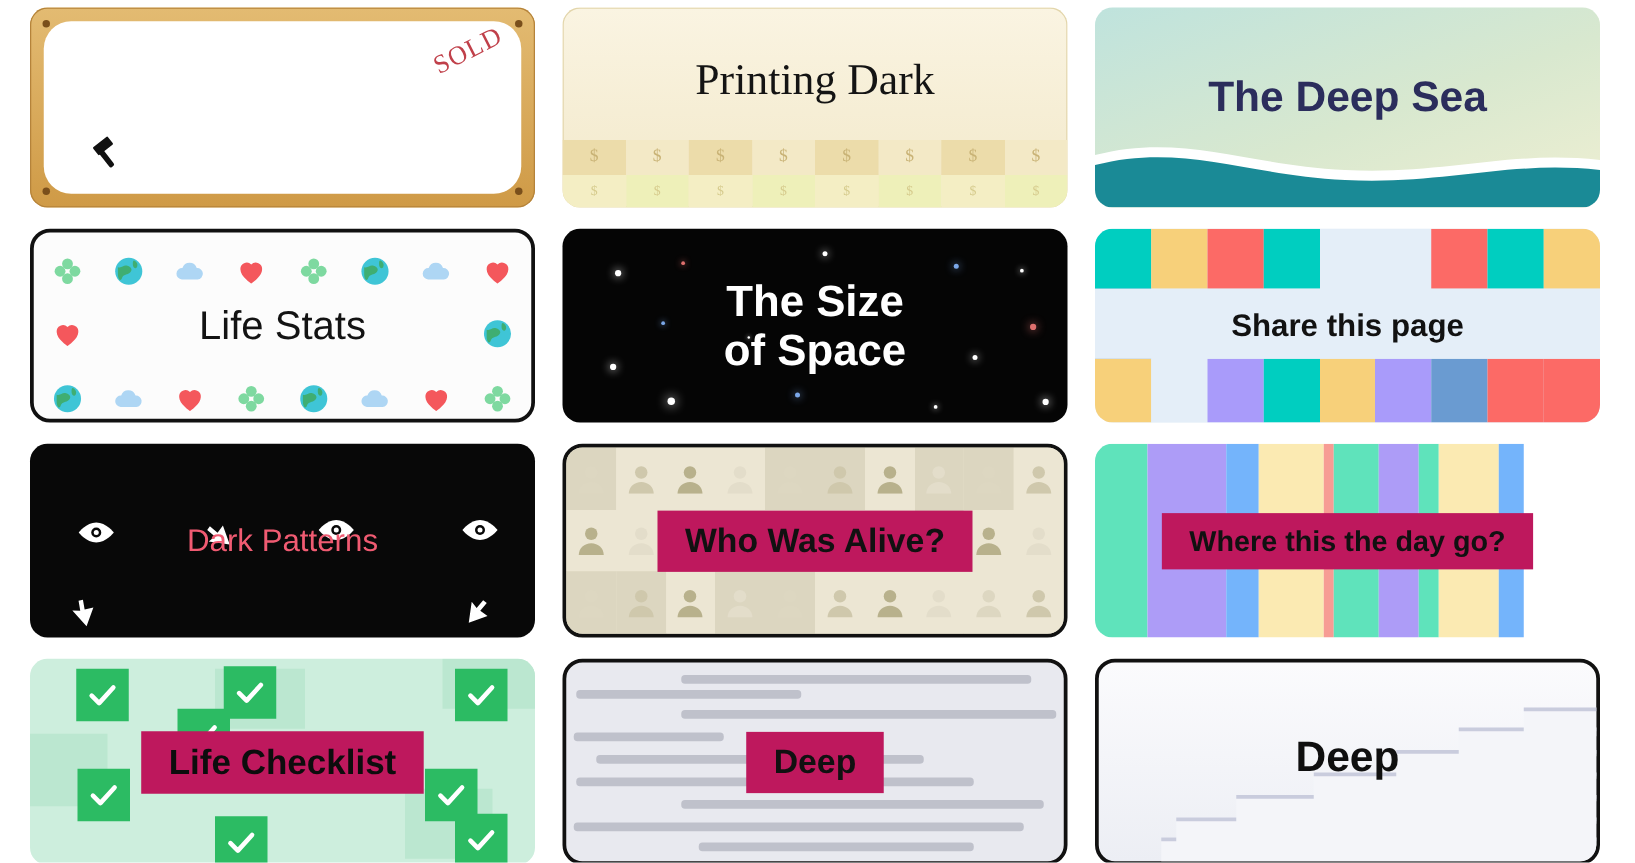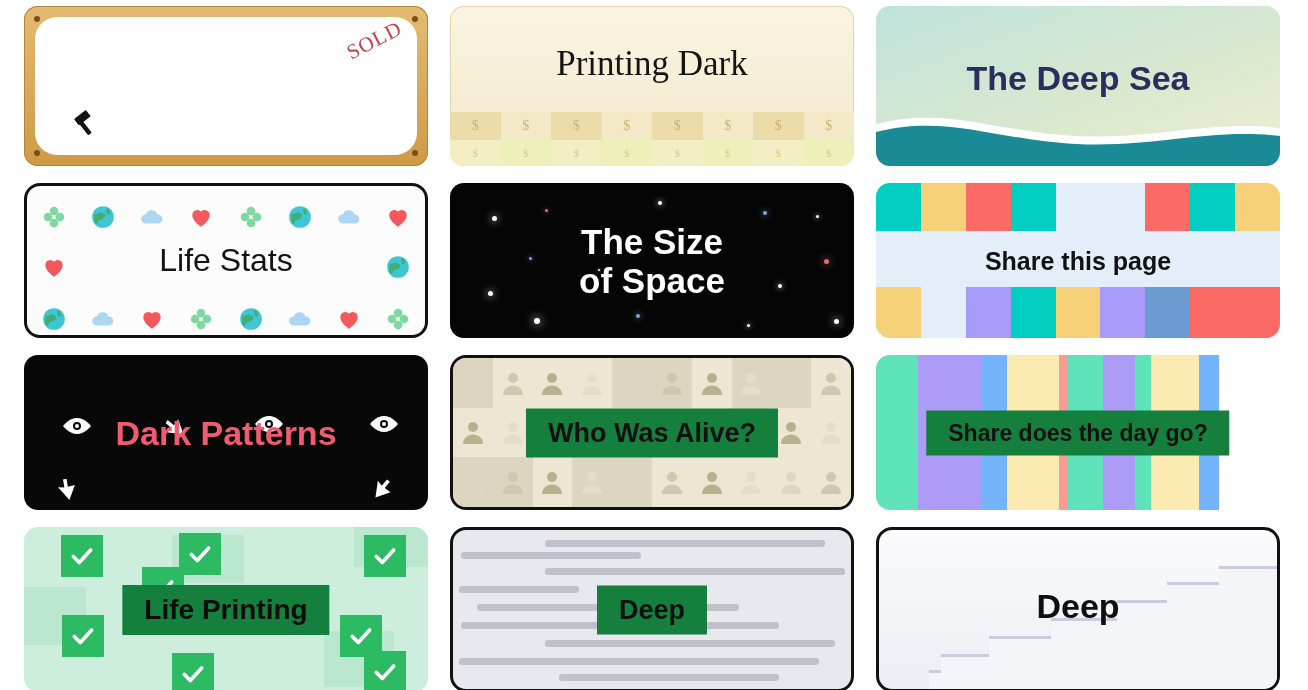--- a/index.html
+++ b/index.html
@@ -100,29 +100,29 @@
   .sh-row.r1{top:0;height:48px}
   .sh-row.r2{top:48px;height:56px}
   .sh-row.r3{top:104px;height:51px}
   .sh-cell{flex:1;}
   .share-ttl{font-size:25px;font-weight:bold;color:#121212;}
   .share-band{position:absolute;left:0;right:0;top:48px;height:56px;background:#e4eef8;z-index:4}
 
   
   .c-dark{background:#080808;border-radius:14px;}
   .dp-ic{position:absolute;}
-  .dark-ttl{font-size:34px;color:#f05b72;font-weight:700;}
+  .dark-ttl{font-size:25px;color:#f05b72;font-weight:400;}
 
   
   .c-alive{background:#ece6d3;border:3px solid #111;border-radius:16px;}
   .wa-grid{position:absolute;inset:0;display:grid;grid-template-columns:repeat(10,1fr);grid-template-rows:repeat(3,1fr);}
   .wa-cell{display:flex;align-items:center;justify-content:center;}
   .label-box{
     position:absolute;left:50%;top:50%;transform:translate(-50%,-50%);
-    background:#15803d;padding:9px 22px;z-index:7;white-space:nowrap;
+    background:#be185d;padding:9px 22px;z-index:7;white-space:nowrap;
   }
   .alive-ttl{font-size:27px;font-weight:bold;color:#111;}
 
   
   .c-day{background:#fff;border-radius:14px;display:flex;}
   .day-stripe{height:100%;}
   .day-ttl{font-size:23px;font-weight:bold;color:#111;}
 
   
   .c-check{background:#cdeedd;border-radius:14px;}
@@ -612,21 +612,21 @@
       <div class="day-stripe" style="background: rgb(173, 156, 247); width: 63px;"></div>
       <div class="day-stripe" style="background: rgb(116, 180, 251); width: 26px;"></div>
       <div class="day-stripe" style="background: rgb(251, 234, 178); width: 52px;"></div>
       <div class="day-stripe" style="background: rgb(247, 156, 148); width: 8px;"></div>
       <div class="day-stripe" style="background: rgb(95, 227, 187); width: 36px;"></div>
       <div class="day-stripe" style="background: rgb(173, 156, 247); width: 32px;"></div>
       <div class="day-stripe" style="background: rgb(95, 227, 187); width: 16px;"></div>
       <div class="day-stripe" style="background: rgb(251, 234, 178); width: 48px;"></div>
       <div class="day-stripe" style="background: rgb(116, 180, 251); width: 20px;"></div>
     <div class="label-box">
-      <span class="day-ttl">Share does the day go?</span>
+      <span class="day-ttl">Where this the day go?</span>
     </div>
   </div>
 
   <div class="card c-check">
     <div id="checks">
         <div class="tint" style="left: 0px; top: 60px; width: 62px; height: 58px;"></div>
         <div class="tint" style="left: 148px; top: 8px; width: 72px; height: 48px;"></div>
         <div class="tint" style="left: 300px; top: 104px; width: 70px; height: 56px;"></div>
         <div class="tint" style="left: 330px; top: 0px; width: 74px; height: 40px;"></div>
         <div class="chk" style="left: 37px; top: 8px;">
@@ -664,21 +664,21 @@
             <path d="M4 12.5l5.5 5.5L20 6.5" stroke="#fff" stroke-width="3.4" fill="none" stroke-linecap="round" stroke-linejoin="round"></path>
           </svg>
         </div>
         <div class="chk" style="left: 340px; top: 124px;">
           <svg viewBox="0 0 24 24">
             <path d="M4 12.5l5.5 5.5L20 6.5" stroke="#fff" stroke-width="3.4" fill="none" stroke-linecap="round" stroke-linejoin="round"></path>
           </svg>
         </div>
       </div>
     <div class="label-box">
-      <span class="check-ttl">Life Printing</span>
+      <span class="check-ttl">Life Checklist</span>
     </div>
   </div>
 
   <div class="card c-speed">
     <div id="splines">
         <div class="sp-line" style="left: 92px; top: 10px; width: 280px;"></div>
         <div class="sp-line" style="left: 8px; top: 22px; width: 180px;"></div>
         <div class="sp-line" style="left: 92px; top: 38px; width: 300px;"></div>
         <div class="sp-line" style="left: 6px; top: 56px; width: 120px;"></div>
         <div class="sp-line" style="left: 24px; top: 74px; width: 262px;"></div>

